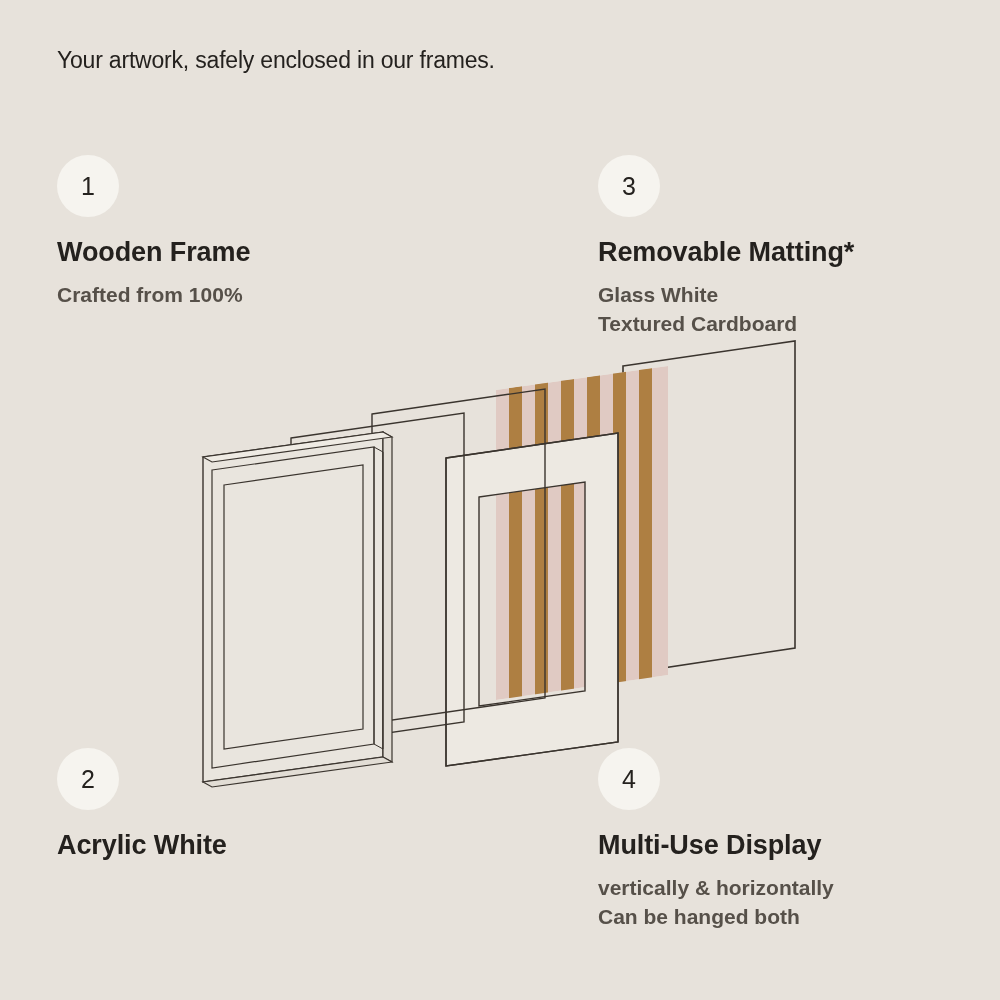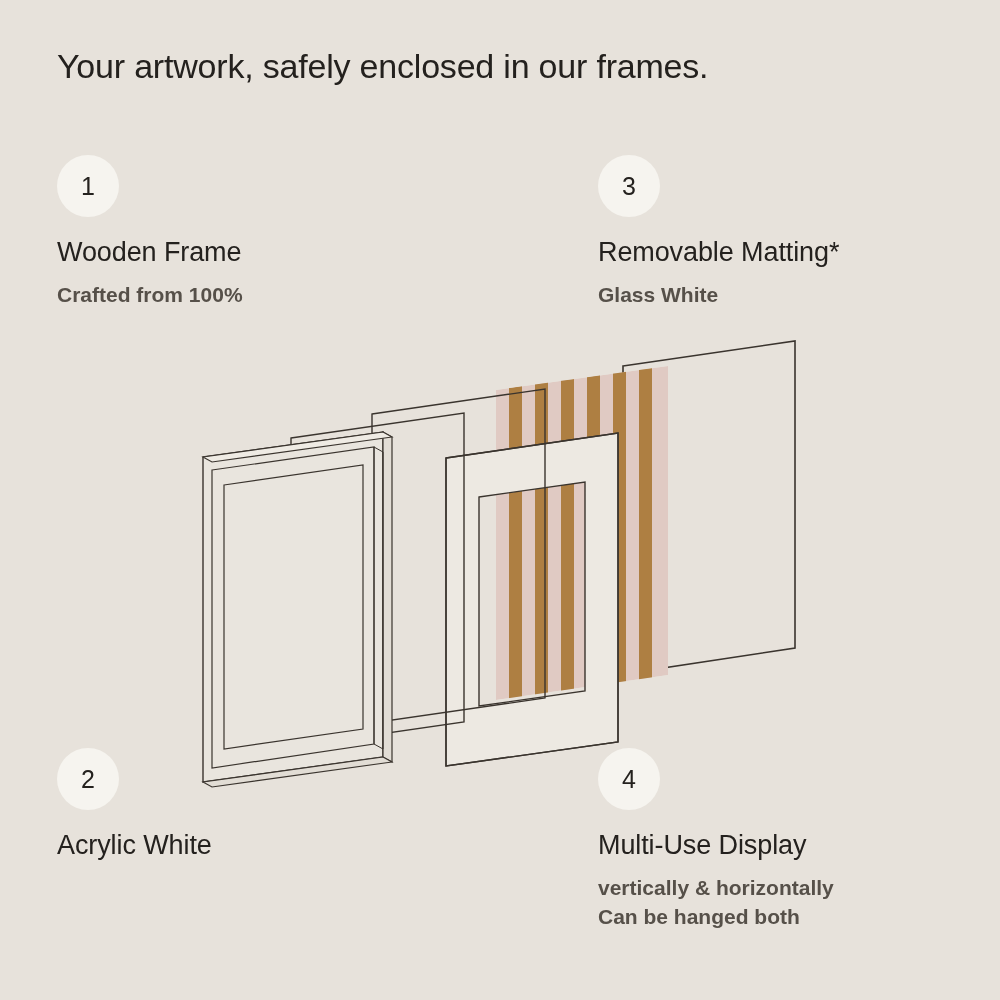--- a/index.html
+++ b/index.html
@@ -20,21 +20,21 @@
     inset: 0;
     width: 1000px;
     height: 1000px;
   }
 
   
   .page-title {
     position: absolute;
     left: 57px;
     top: 47px;
-    font-size: 34px;
+    font-size: 23px;
     font-weight: 400;
     letter-spacing: -0.2px;
     color: #24211e;
     white-space: nowrap;
   }
 
   
   .illustration {
     position: absolute;
     left: 0;
@@ -64,21 +64,21 @@
     justify-content: center;
     font-size: 25px;
     color: #24211e;
     font-weight: 400;
     line-height: 1;
   }
 
   .feature-title {
     margin-top: 21px;
     font-size: 27px;
-    font-weight: 400;
+    font-weight: 700;
     color: #24211e;
     letter-spacing: -0.1px;
     line-height: 1.1;
     white-space: nowrap;
   }
 
   .feature-desc {
     margin-top: 13px;
     font-size: 21px;
     font-weight: 700;
@@ -166,20 +166,21 @@
     <div class="feature-desc">
       <span class="line">Crafted from 100%</span>
     </div>
   </div>
 
   <div class="feature feature-3">
     <div class="badge">3</div>
     <div class="feature-title">Removable Matting*</div>
     <div class="feature-desc">
       <span class="line">Glass White</span>
+      <span class="line">Textured Cardboard</span>
     </div>
   </div>
 
   <div class="feature feature-2">
     <div class="badge">2</div>
     <div class="feature-title">Acrylic White</div>
   </div>
 
   <div class="feature feature-4">
     <div class="badge">4</div>

